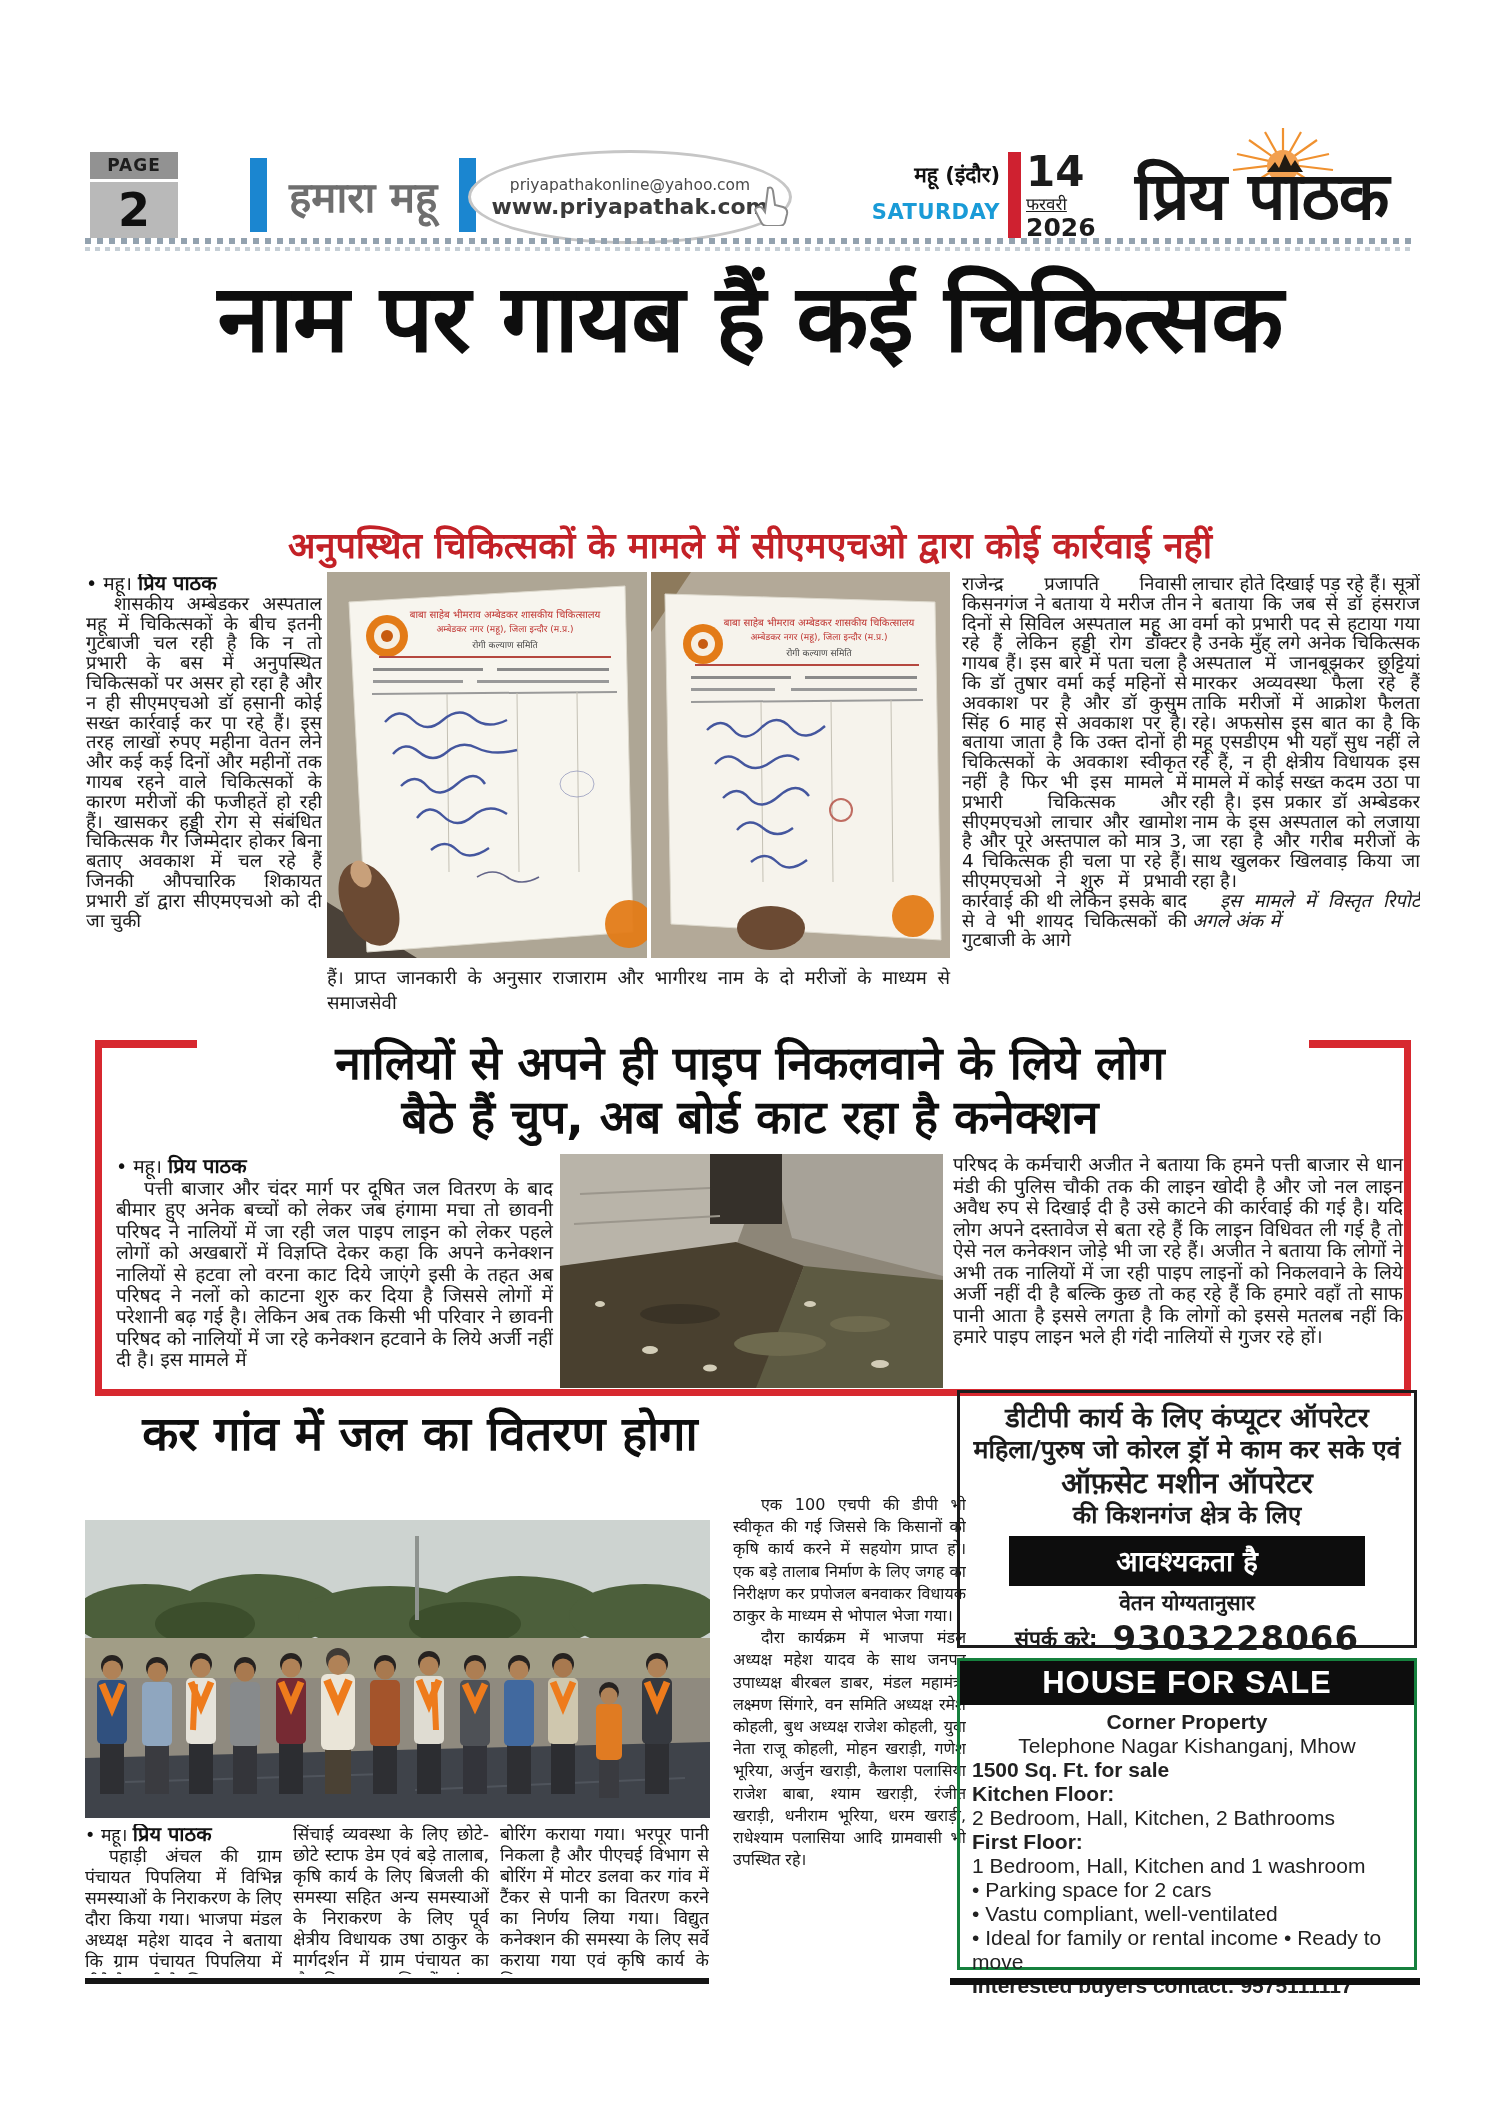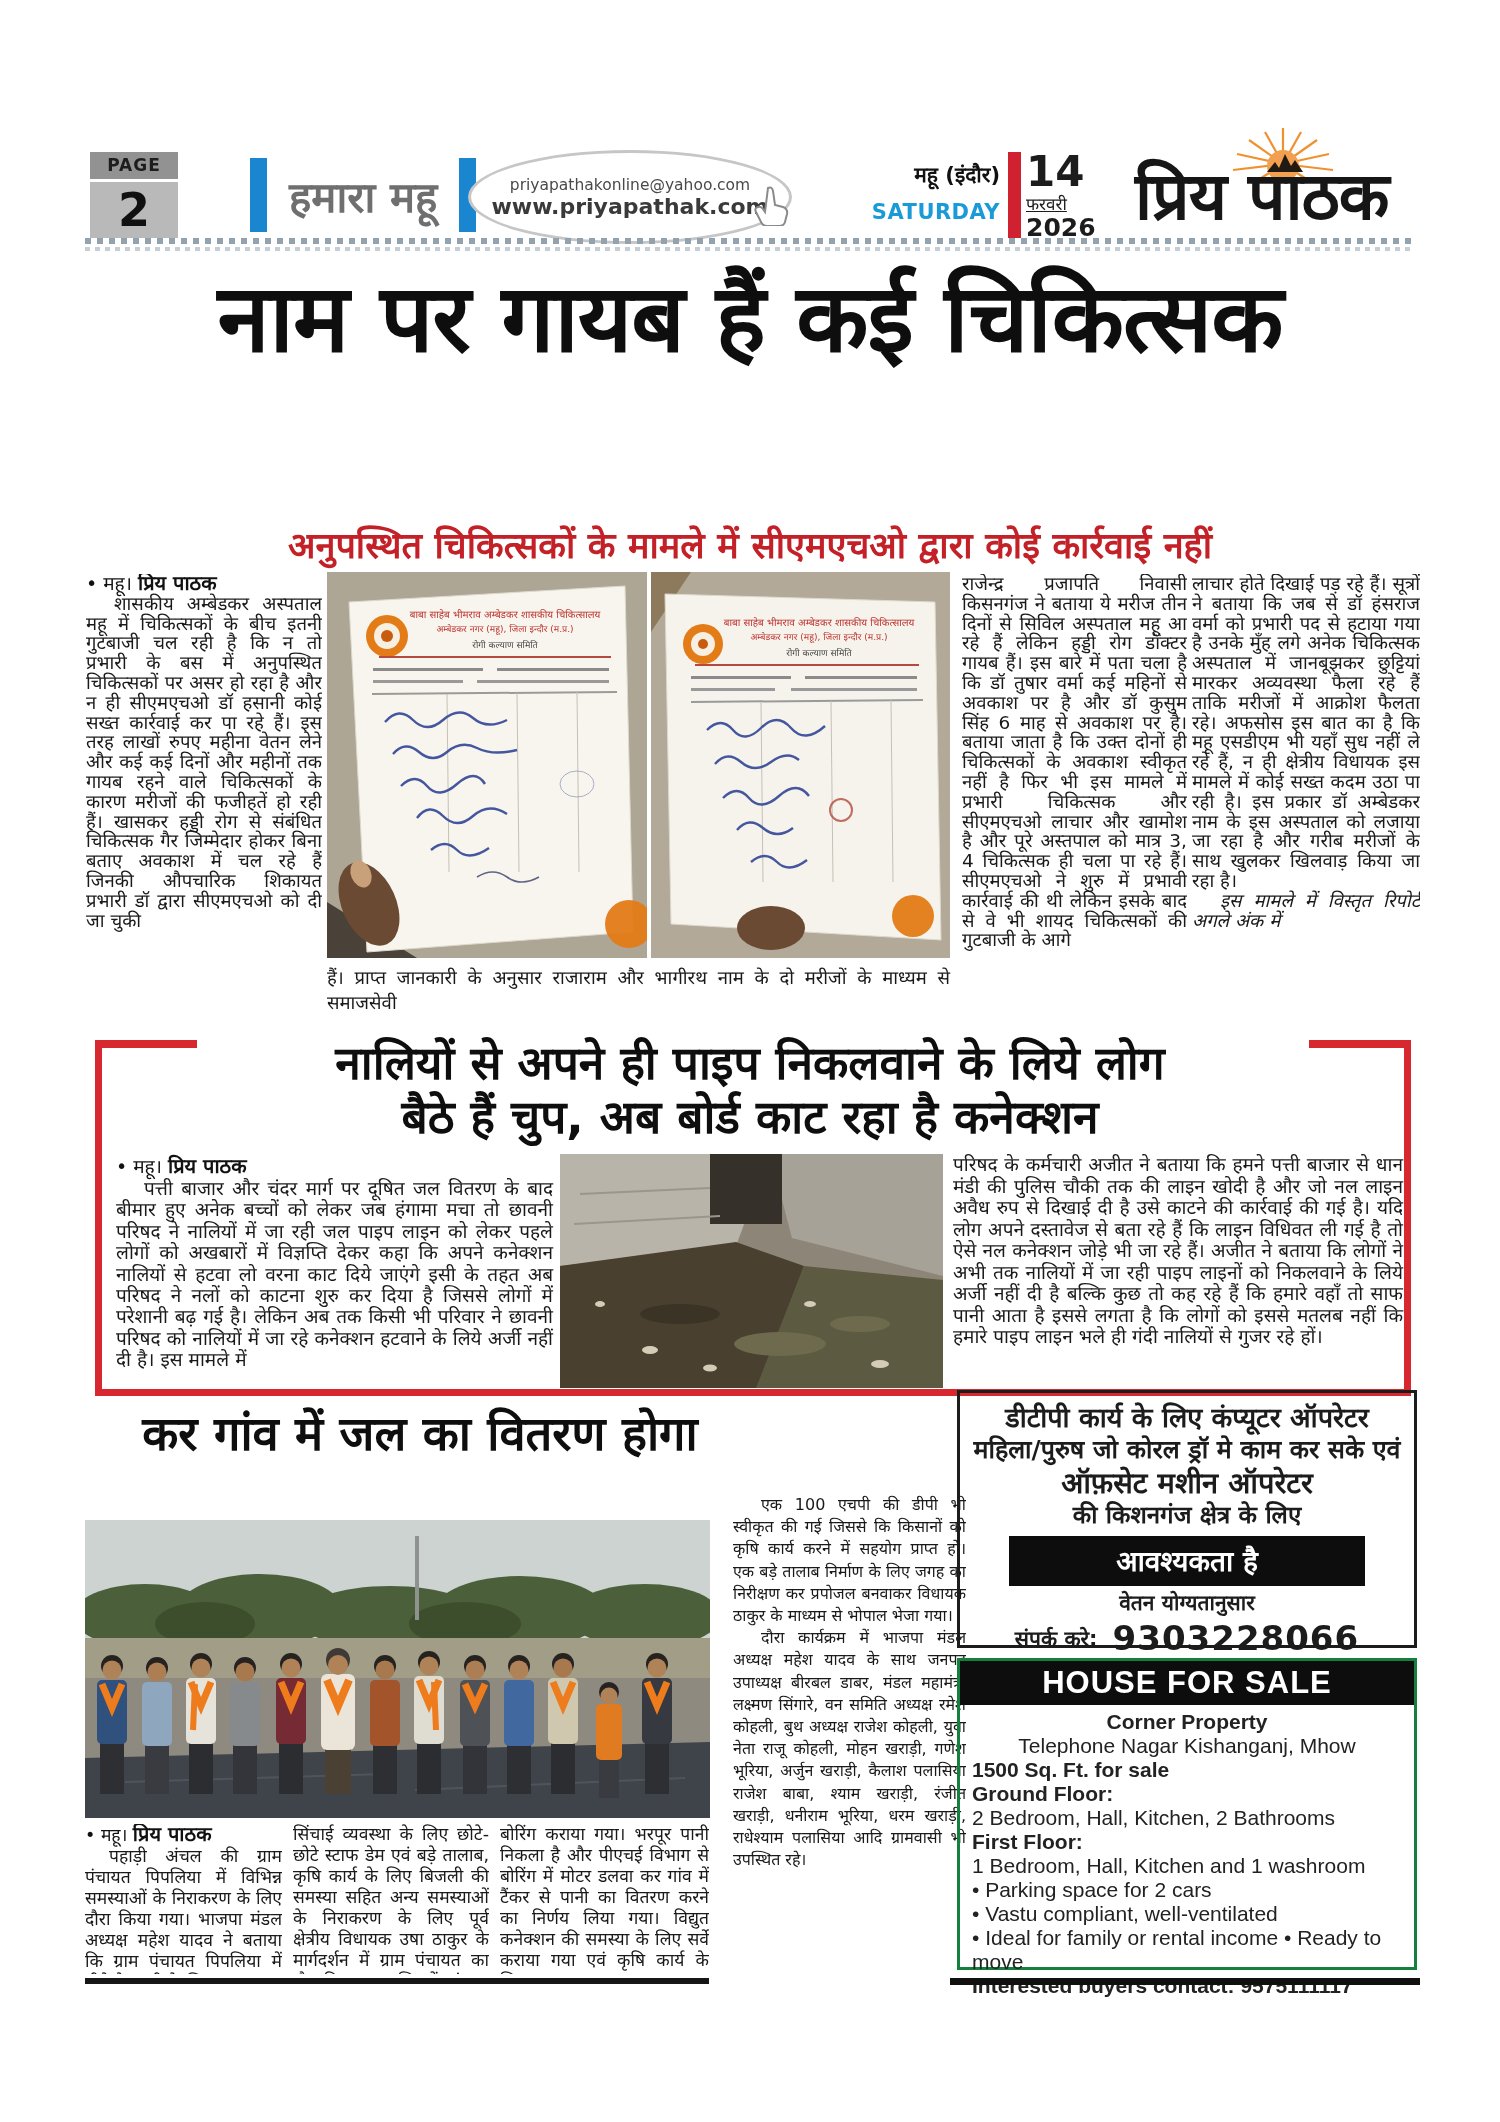--- a/index.html
+++ b/index.html
@@ -430,21 +430,21 @@
       <span class="cn">9303228066</span>
     </div>
   </div>
 
   <div class="abs house">
     <div class="hh">HOUSE FOR SALE</div>
     <div class="hc">
       <div class="c b big">Corner Property</div>
       <div class="c">Telephone Nagar Kishanganj, Mhow</div>
       <div class="b big">1500 Sq. Ft. for sale</div>
-      <div class="b">Ground Floor:</div>
+      <div class="b">Kitchen Floor:</div>
       <div>2 Bedroom, Hall, Kitchen, 2 Bathrooms</div>
       <div class="b">First Floor:</div>
       <div>1 Bedroom, Hall, Kitchen and 1  washroom</div>
       <div>• Parking space for 2 cars</div>
       <div>• Vastu compliant, well-ventilated</div>
       <div>• Ideal for family or rental income • Ready to move</div>
       <div class="b last">Interested buyers contact: 9575111117</div>
     </div>
   </div>
   <div class="abs house-line"></div>

